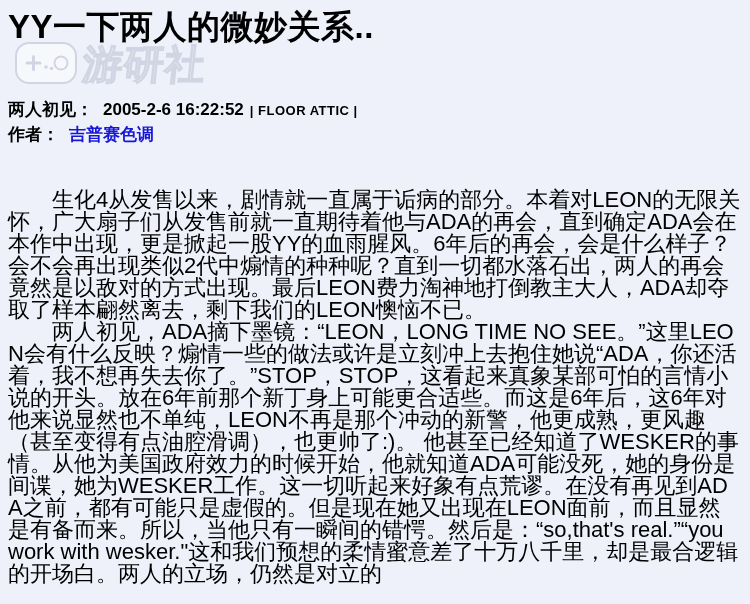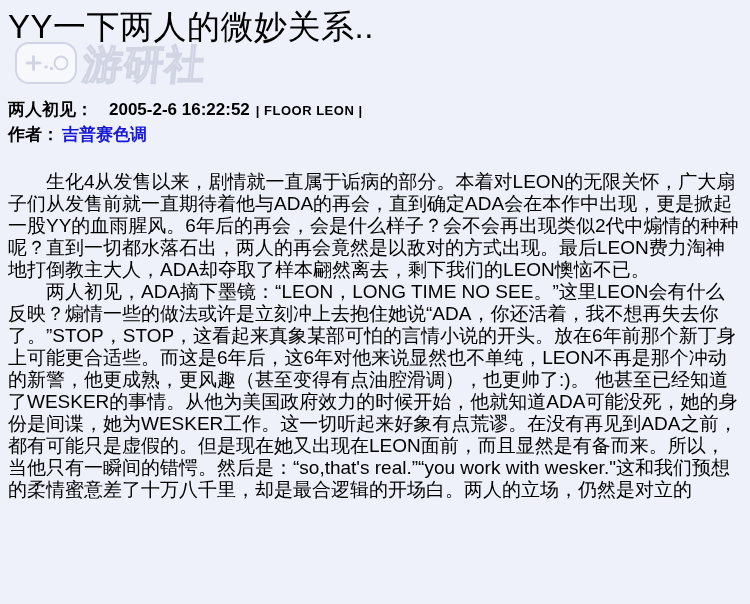--- a/index.html
+++ b/index.html
@@ -18,21 +18,21 @@
   .page{
     position:relative;
     width:750px;height:604px;
     box-sizing:border-box;
     padding:8px 8px 0 8px;
   }
   .title{
     margin:0;
     font-size:33px;
     line-height:38px;
-    font-weight:400;
+    font-weight:700;
     letter-spacing:0.5px;
     color:var(--fg);
   }
   .watermark{
     position:absolute;
     top:37px;left:14px;
     display:flex;align-items:center;gap:5px;
     opacity:0.85;
     pointer-events:none;
   }
@@ -54,31 +54,31 @@
     font-weight:600;
     color:var(--fg);
   }
   .board-tag{
     font-size:13px;
     font-weight:700;
     letter-spacing:0.5px;
     margin-left:6px;
   }
   .posted-time{
-    margin-left:16px;
+    margin-left:10px;
   }
   .author-link{
     color:var(--link);
     text-decoration:none;
-    margin-left:3px;
+    margin-left:10px;
     cursor:pointer;
   }
   .article{
-    margin-top:24px;
-    font-size:19px;
+    margin-top:42px;
+    font-size:22px;
     line-height:22px;
     color:var(--fg);
   }
   .article p{
     margin:0;
     text-indent:2em;
     word-break:break-all;
   }
 </style>
 </head>
@@ -96,21 +96,21 @@
         <circle cx="47" cy="23" r="6.5" fill="none" stroke="#ccd1e0" stroke-width="2"></circle>
         <circle cx="32" cy="27" r="1.8" fill="#ccd1e0"></circle>
         <circle cx="37.5" cy="28.5" r="1.8" fill="#ccd1e0"></circle>
       </svg>
     </span>
     <span class="watermark-text">游研社</span>
   </div>
 
   <div class="meta">
     <div class="meta-line">
-      <span>两人初见：</span><span class="posted-time">2005-2-6 16:22:52</span><span class="board-tag">| FLOOR LEON |</span>
+      <span>两人初见：</span><span class="posted-time">2005-2-6 16:22:52</span><span class="board-tag">| FLOOR ATTIC |</span>
     </div>
     <div class="meta-line">
       <span>作者：</span><a class="author-link">吉普赛色调</a>
     </div>
   </div>
 
   <div class="article">
     <p>生化4从发售以来，剧情就一直属于诟病的部分。本着对LEON的无限关怀，广大扇子们从发售前就一直期待着他与ADA的再会，直到确定ADA会在本作中出现，更是掀起一股YY的血雨腥风。6年后的再会，会是什么样子？会不会再出现类似2代中煽情的种种呢？直到一切都水落石出，两人的再会竟然是以敌对的方式出现。最后LEON费力淘神地打倒教主大人，ADA却夺取了样本翩然离去，剩下我们的LEON懊恼不已。</p>
     <p>两人初见，ADA摘下墨镜：“LEON，LONG TIME NO SEE。”这里LEON会有什么反映？煽情一些的做法或许是立刻冲上去抱住她说“ADA，你还活着，我不想再失去你了。”STOP，STOP，这看起来真象某部可怕的言情小说的开头。放在6年前那个新丁身上可能更合适些。而这是6年后，这6年对他来说显然也不单纯，LEON不再是那个冲动的新警，他更成熟，更风趣（甚至变得有点油腔滑调），也更帅了:)。 他甚至已经知道了WESKER的事情。从他为美国政府效力的时候开始，他就知道ADA可能没死，她的身份是间谍，她为WESKER工作。这一切听起来好象有点荒谬。在没有再见到ADA之前，都有可能只是虚假的。但是现在她又出现在LEON面前，而且显然是有备而来。所以，当他只有一瞬间的错愕。然后是：“so,that's real.”“you work with wesker."这和我们预想的柔情蜜意差了十万八千里，却是最合逻辑的开场白。两人的立场，仍然是对立的</p>
   </div>

